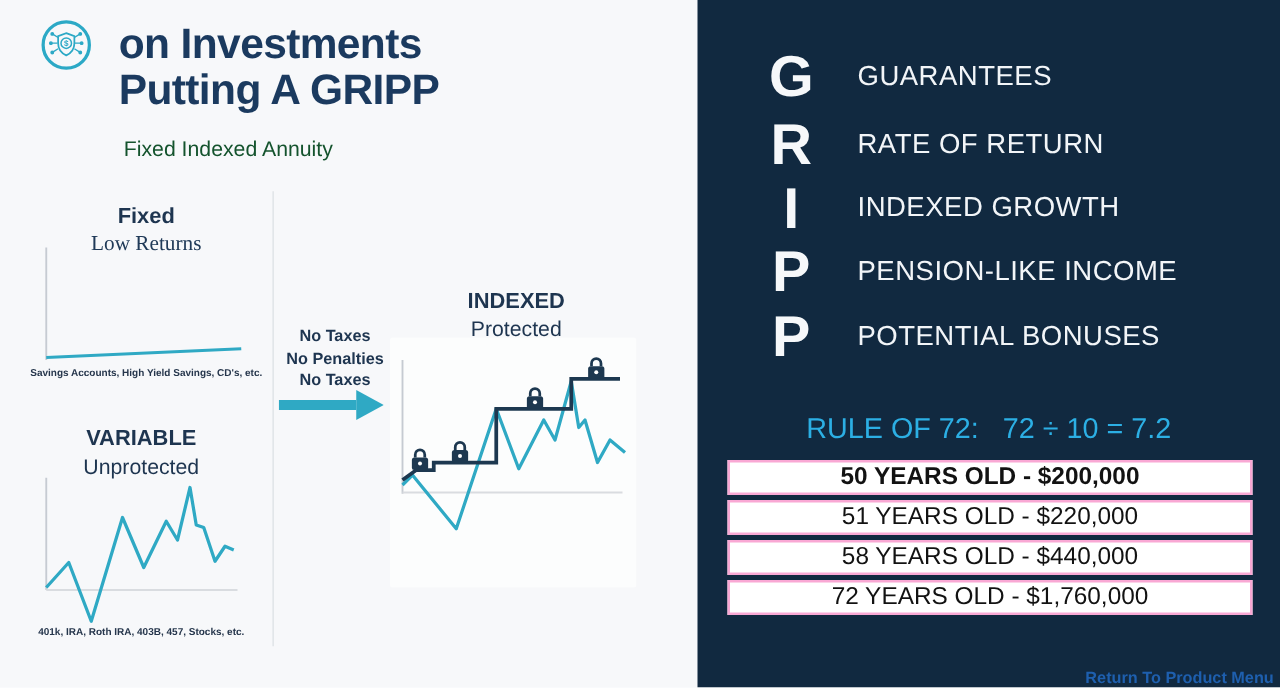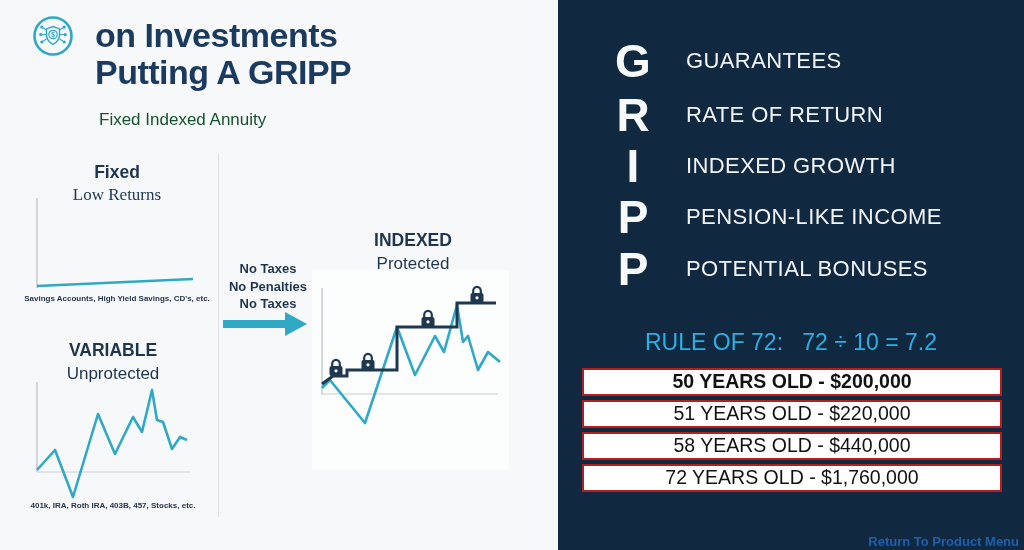--- a/index.html
+++ b/index.html
@@ -43,21 +43,21 @@
   
   .right-panel { position:absolute; left:558px; top:0; width:466px; height:550px; background:#112940; }
   .gripp-row { position:absolute; left:46px; height:52px; display:flex; align-items:center; }
   .gripp-letter { width:58px; text-align:center; font-size:46px; font-weight:bold; color:#f6f8fa; }
   .gripp-label { margin-left:24px; font-size:22px; color:#f2f5f8; letter-spacing:0.4px; }
 
   .rule-line { position:absolute; left:0; top:329px; width:100%; text-align:center;
                color:#2cafe4; font-size:23px; white-space:pre; }
 
   .value-table { position:absolute; left:24px; top:368px; width:420px; }
-  .value-row { height:28px; margin-bottom:4px; background:#ffffff; border:2px solid #b91c1c;
+  .value-row { height:28px; margin-bottom:4px; background:#ffffff; border:2px solid #f9a8d4;
                color:#121212; font-size:19.5px; text-align:center; line-height:23px; }
   .value-row.bold { font-weight:bold; }
 
   .return-link { position:absolute; right:5px; top:534px; font-size:13px; font-weight:bold;
                  color:#1e5fae; text-decoration:none; }
 </style>
 </head>
 <body>
 
 <div id="app">

